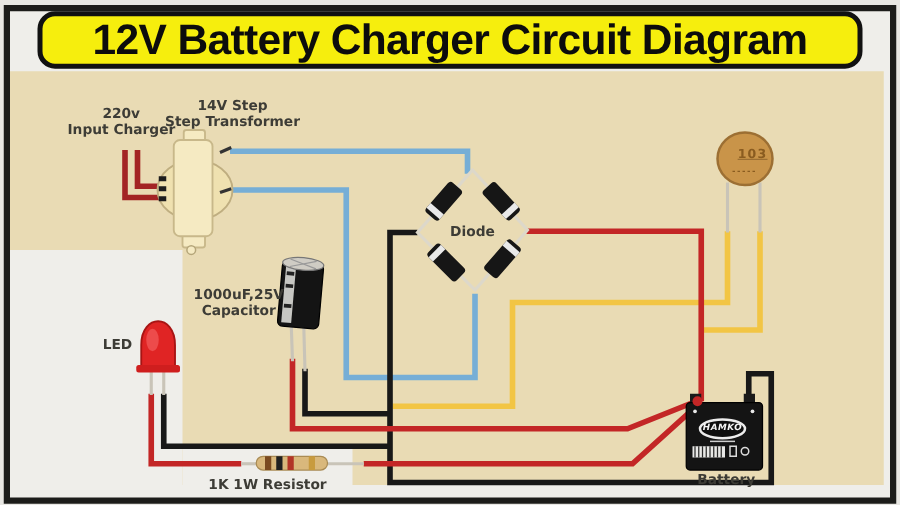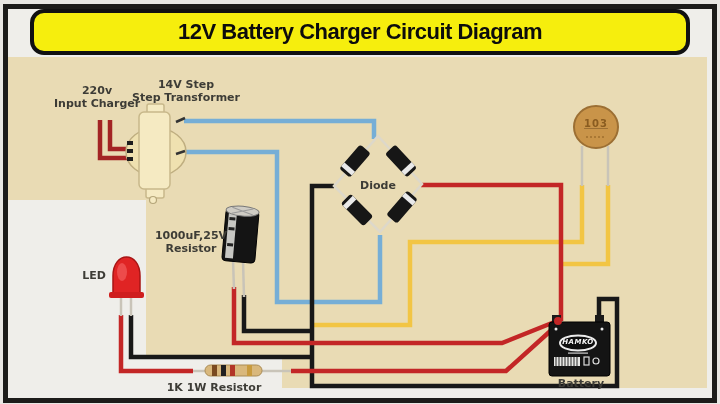--- a/index.html
+++ b/index.html
@@ -17,30 +17,30 @@
   }
   .white-patch-1{position:absolute;left:8px;top:200px;width:138px;height:188px;background:#efeeea;}
   .white-patch-2{position:absolute;left:146px;top:356px;width:136px;height:32px;background:#efeeea;}
   .banner{
     position:absolute;left:30px;top:9px;width:660px;height:46px;
     background:#f6ee0d;border:4px solid #111;border-radius:14px;
     box-sizing:border-box;display:flex;align-items:center;justify-content:center;
     z-index:5;
   }
   .banner-text{
-    font-weight:bold;font-size:22px;letter-spacing:-0.5px;color:#0c0c0c;
+    font-weight:bold;font-size:34px;letter-spacing:-0.5px;color:#0c0c0c;
     font-family:"Liberation Sans","DejaVu Sans",sans-serif;
   }
   svg.circuit{position:absolute;left:0;top:0;z-index:3;}
   .lbl{
     position:absolute;z-index:6;color:#3d3c36;font-size:11px;font-weight:600;
     line-height:13px;text-align:center;white-space:nowrap;
   }
   .cap-code{
-    position:absolute;z-index:6;left:578px;top:118px;width:36px;text-align:center;
+    position:absolute;z-index:6;left:578px;top:118px;width:36px;text-align:right;
     color:#8a5c20;font-size:10px;font-weight:bold;letter-spacing:1px;
     text-decoration:underline;text-decoration-color:#9c6f33;
   }
   .brand{
     position:absolute;z-index:6;left:556px;top:338px;width:44px;text-align:center;
     color:#f5f5f5;font-size:7px;font-weight:bold;font-style:italic;letter-spacing:0.5px;
   }
 </style>
 </head>
 <body>
@@ -184,21 +184,21 @@
   <div class="lbl" style="left:120px;top:78px;width:132px;">
     <div>14V Step</div>
     <div>Step Transformer</div>
   </div>
 
 
   <div class="cap-code">103</div>
 
   <div class="lbl" style="left:140px;top:229px;width:102px;">
     <div>1000uF,25V</div>
-    <div>Resistor</div>
+    <div>Capacitor</div>
   </div>
 
   <div class="lbl" style="left:76px;top:269px;width:36px;">LED</div>
 
   <div class="lbl" style="left:348px;top:179px;width:60px;">Diode</div>
 
   <div class="lbl" style="left:158px;top:381px;width:112px;">1K 1W Resistor</div>
 
   <div class="lbl" style="left:550px;top:377px;width:62px;">Battery</div>
 

